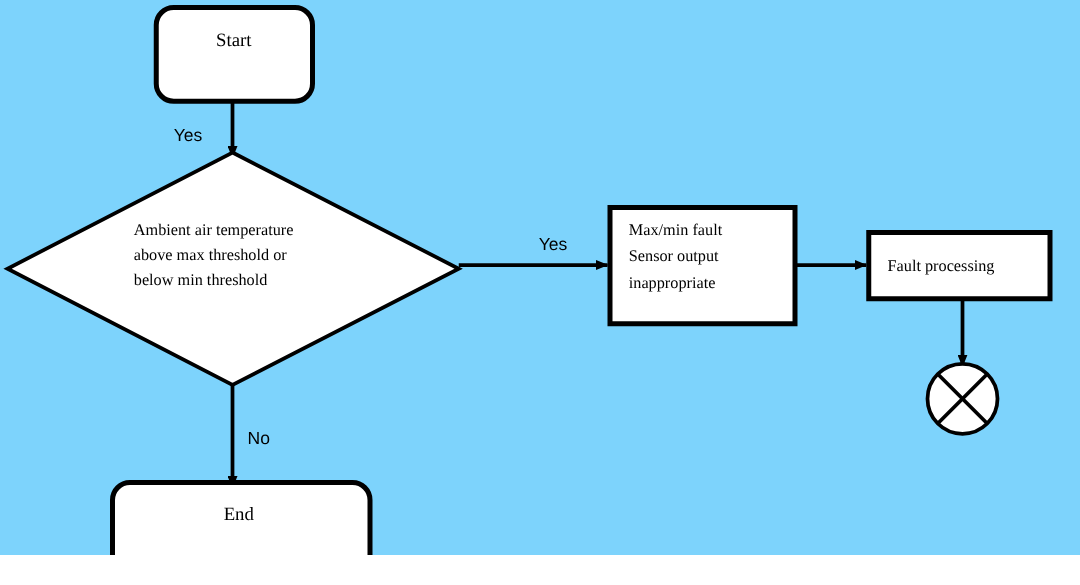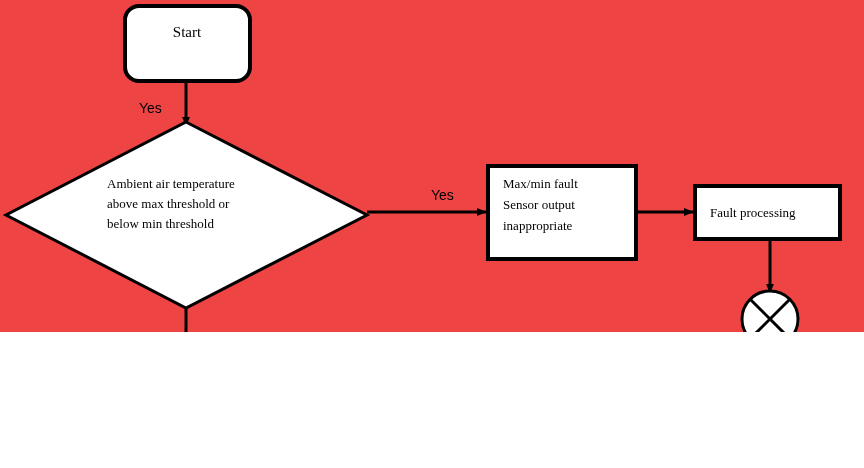--- a/index.html
+++ b/index.html
@@ -7,22 +7,22 @@
     margin: 0;
     padding: 0;
     background: #ffffff;
   }
   body {
     font-family: "Liberation Serif", serif;
   }
   #canvas {
     position: relative;
     width: 864px;
-    height: 332px;
-    background: #ef4444;
+    height: 444px;
+    background: #7dd3fc;
     overflow: hidden;
   }
   #canvas svg {
     position: absolute;
     top: 0;
     left: 0;
     width: 864px;
     height: 468px;
   }
   .node-text {

